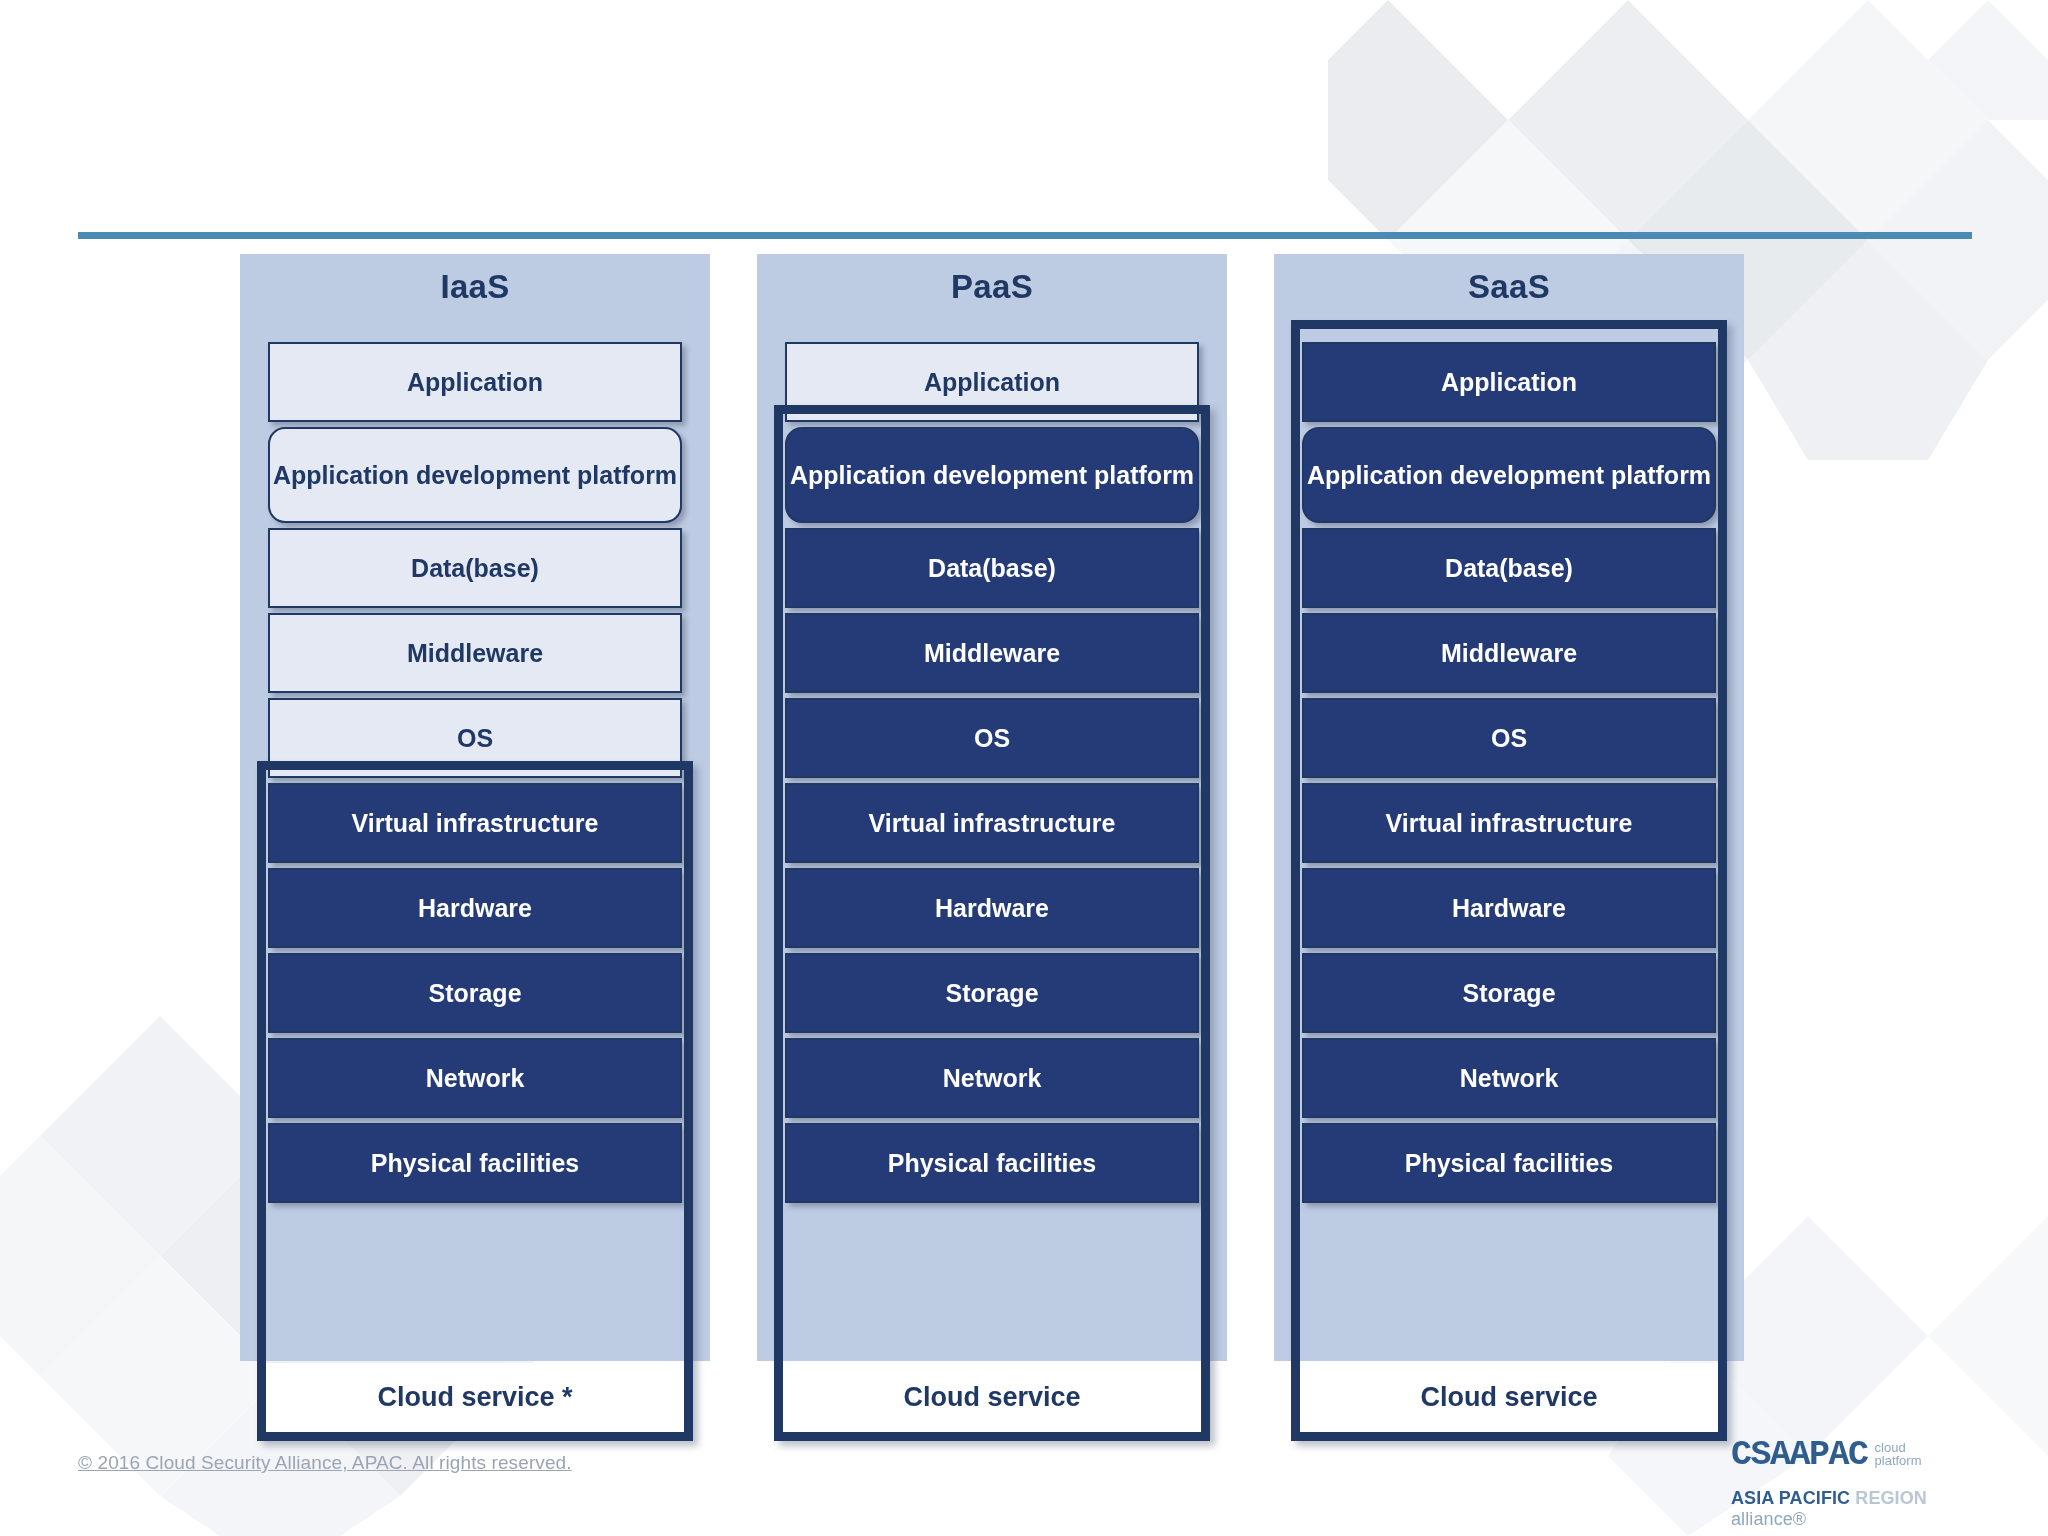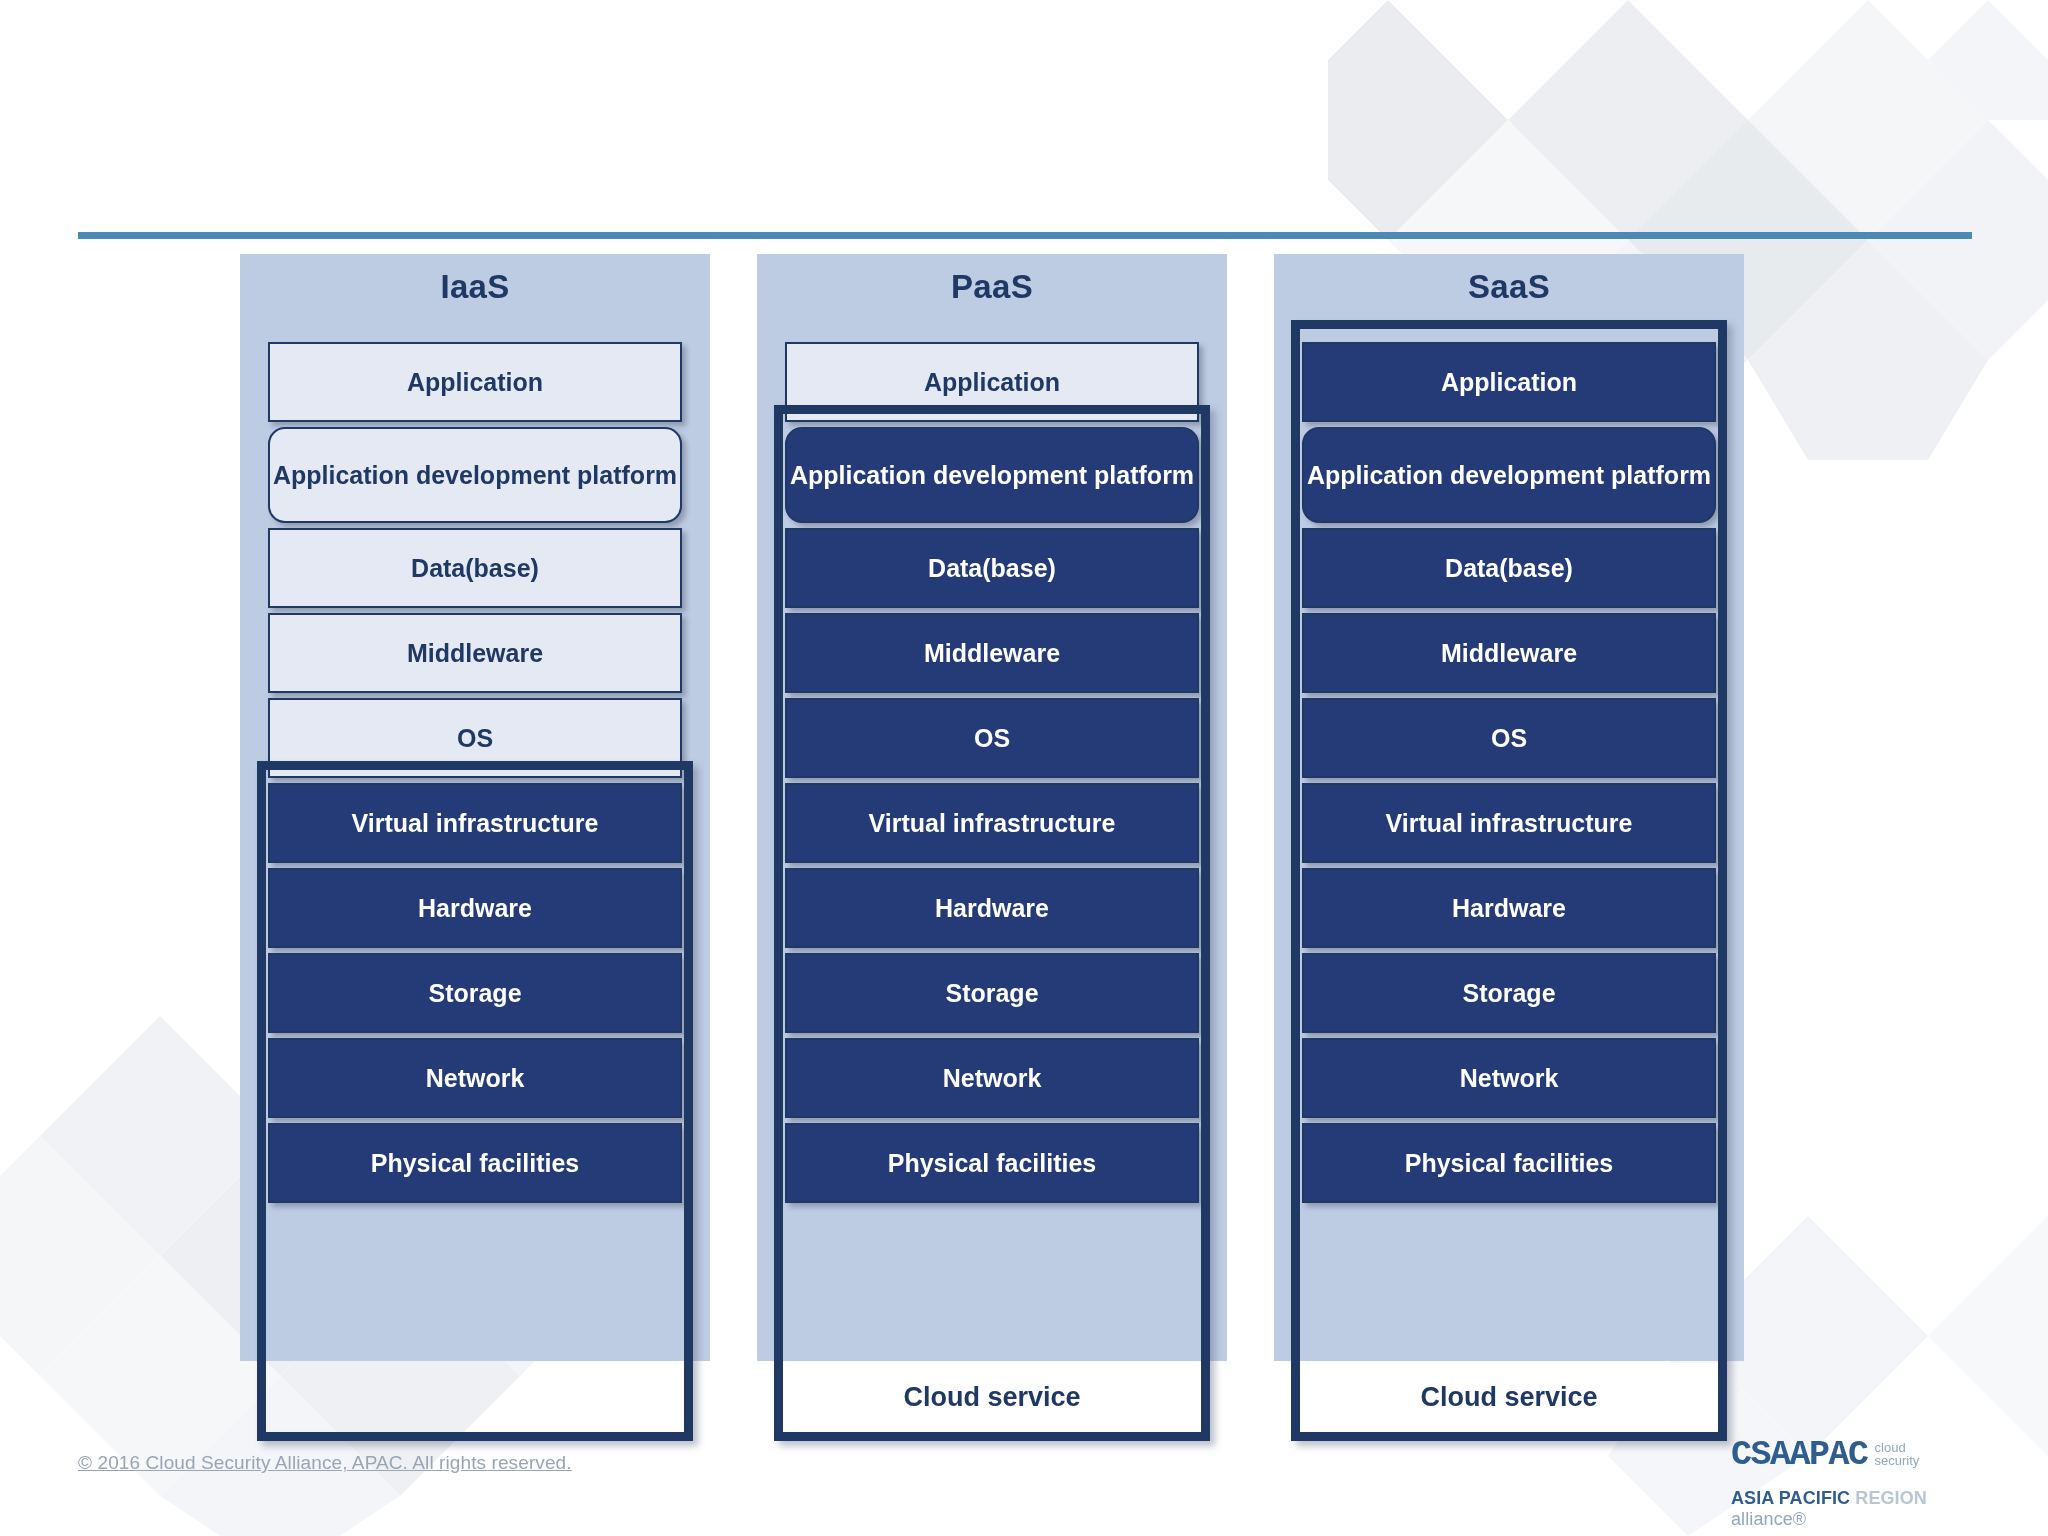--- a/index.html
+++ b/index.html
@@ -201,20 +201,23 @@
           <span>Storage</span>
         </div>
         <div class="layer dark">
           <span>Network</span>
         </div>
         <div class="layer dark">
           <span>Physical facilities</span>
         </div>
       </div>
       <div class="frame" style="left: 17px; top: 507px; width: 436px; height: 680px;"></div>
+      <div class="cloud-band" style="left: 26px; top: 1109px; width: 418px; height: 69px;">
+        <span>Cloud service *</span>
+      </div>
     </div>
     <div class="column" style="left: 757px;">
       <div class="col-bg"></div>
       <div class="col-title">PaaS</div>
       <div class="stack">
         <div class="layer light">
           <span>Application</span>
         </div>
         <div class="layer dark tall">
           <span>Application development platform</span>
@@ -291,21 +294,21 @@
     </div>
   </div>
 
 <div id="copyright">© 2016 Cloud Security Alliance, APAC. All rights reserved.</div>
 
 <div id="logo">
   <div class="logo-row1">
     <div class="logo-csa"><span>CSA</span><span class="logo-apac">APAC</span></div>
     <div class="logo-words">
       <div>cloud</div>
-      <div>security</div>
+      <div>platform</div>
     </div>
   </div>
   <div class="logo-row2">
     <span class="lr2-a">ASIA PACIFIC</span>
     <span class="lr2-b">REGION</span>
     <span class="lr2-c">alliance®</span>
   </div>
 </div>
 
 </body></html>

